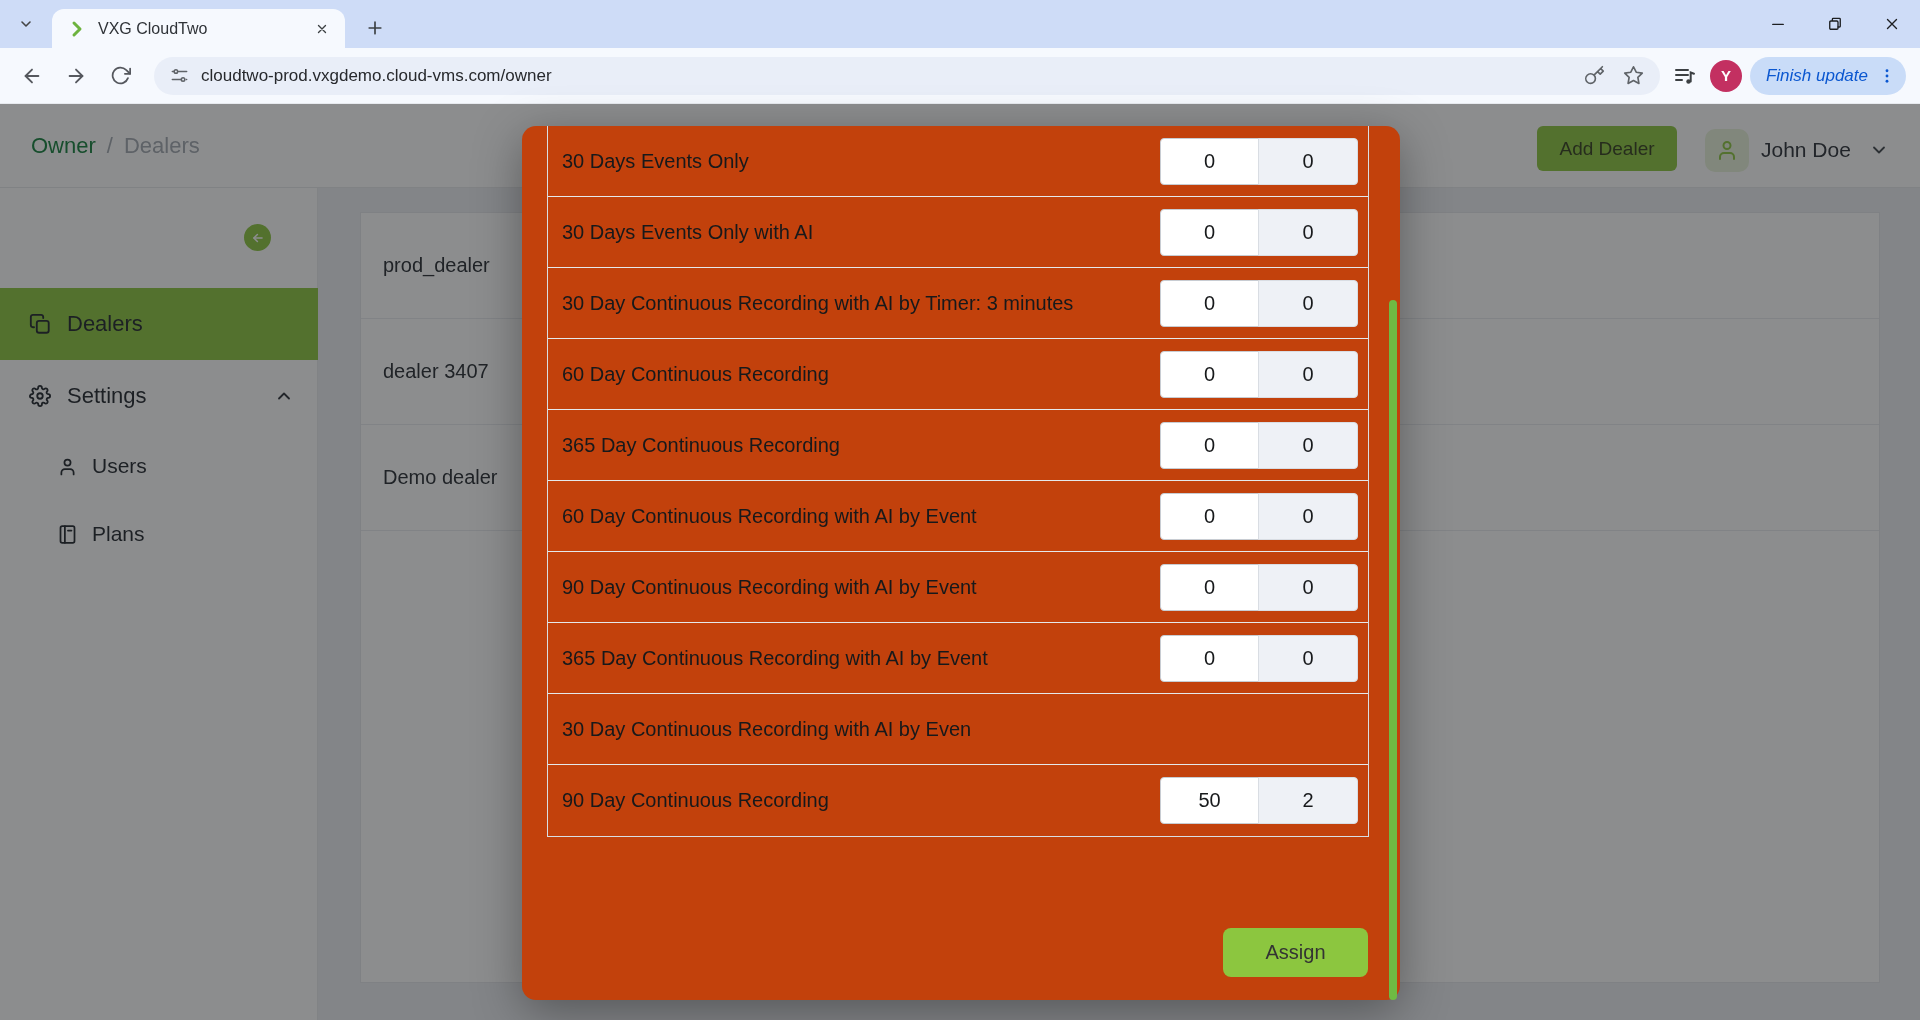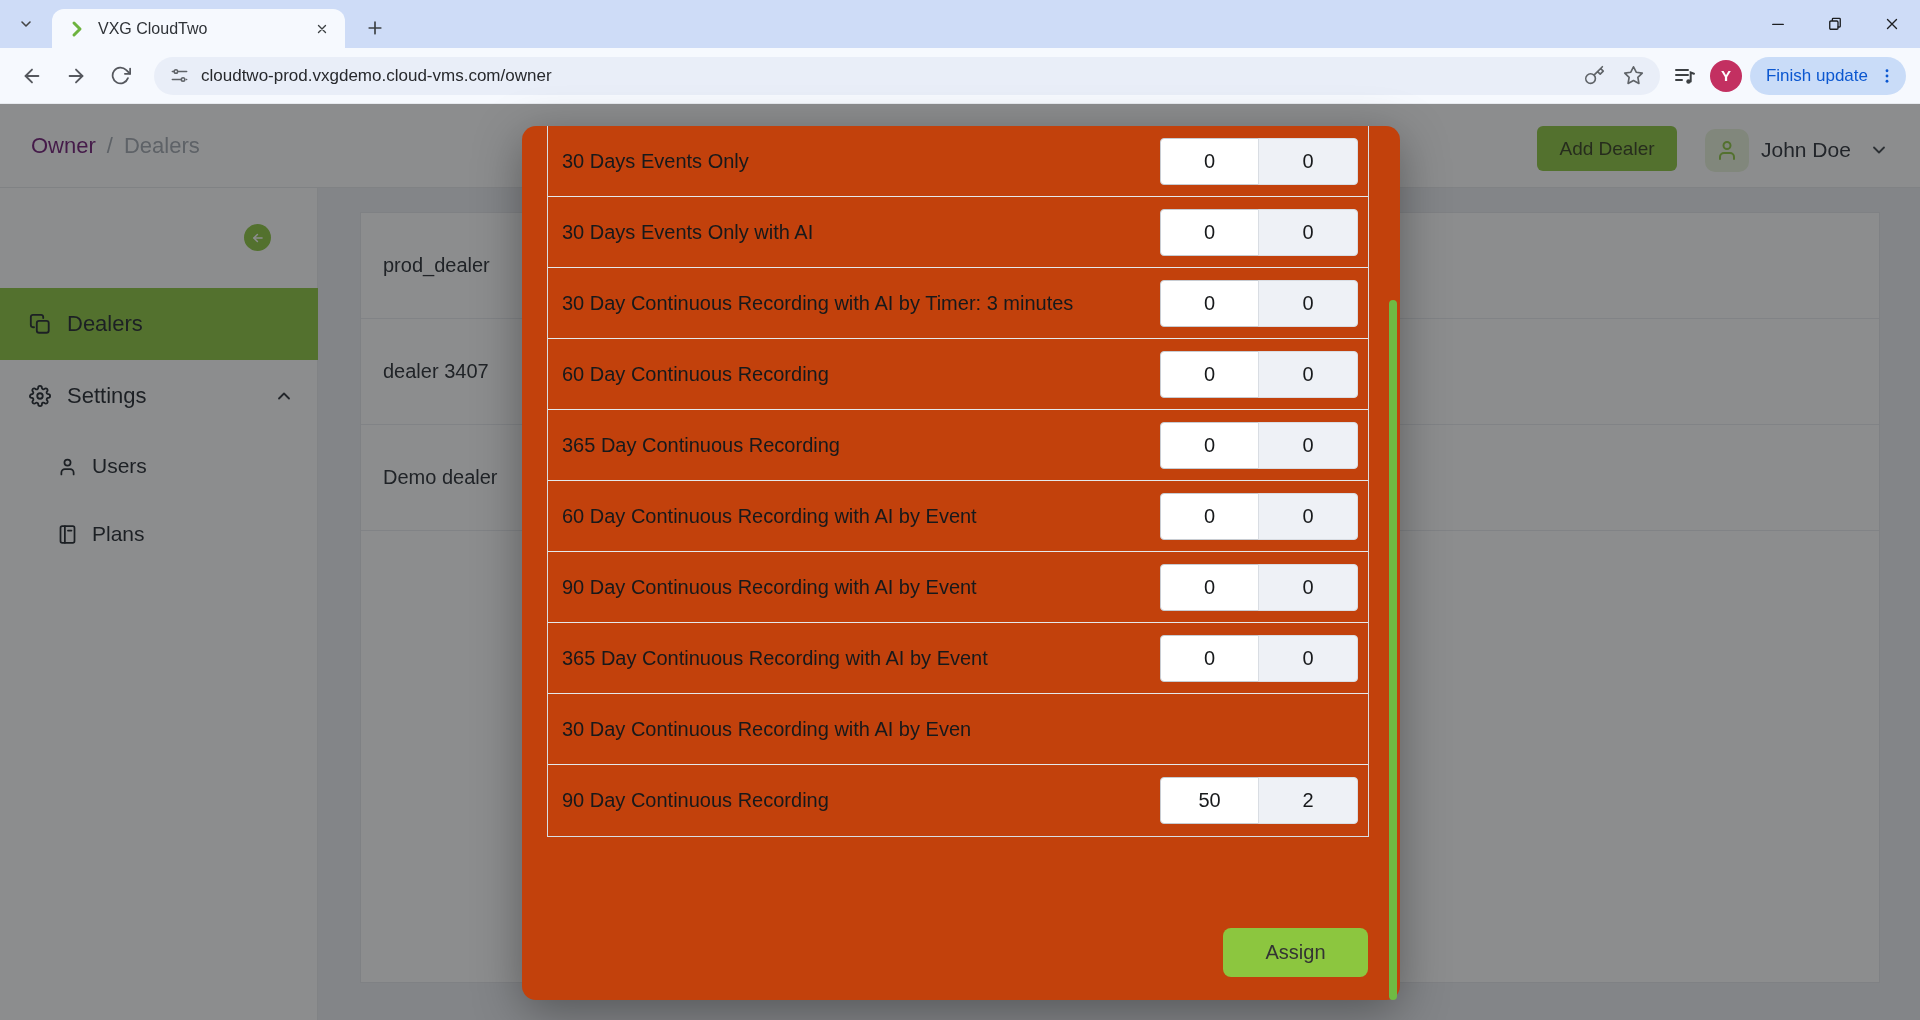--- a/index.html
+++ b/index.html
@@ -18,27 +18,27 @@
   .win-btn{width:57px;height:48px;display:flex;align-items:center;justify-content:center;color:#1d1f22;}
 
   .toolbar{position:absolute;left:0;top:48px;width:1920px;height:56px;background:#F6F9FE;display:flex;align-items:center;padding:0 14px;gap:8px;border-bottom:1px solid rgba(0,0,0,0.06);text-align:center;}
   .nav-btn{width:36px;height:36px;border-radius:50%;display:flex;align-items:center;justify-content:center;color:#55585E;flex:0 0 auto;}
   .omnibox{flex:1;height:38px;margin-left:8px;background:#E9EEF8;border-radius:19px;display:flex;align-items:center;padding:0 16px;gap:12px;min-width:0;}
   .url{font-size:17px;color:#27292D;white-space:nowrap;overflow:hidden;}
   .url .path{color:#27292D;}
   .omni-right{margin-left:auto;display:flex;align-items:center;gap:18px;color:#5f6368;}
   .tool-ic{width:34px;height:34px;display:flex;align-items:center;justify-content:center;color:#3c4043;flex:0 0 auto;}
   .profile-badge{width:32px;height:32px;border-radius:50%;background:#C33061;color:#fff;font-size:15px;font-weight:bold;display:flex;align-items:center;justify-content:center;flex:0 0 auto;}
-  .update-pill{height:38px;border-radius:19px;background:#C9DCF8;color:#0B57D0;display:flex;align-items:center;gap:10px;padding:0 10px 0 16px;font-size:17px;flex:0 0 auto;}
+  .update-pill{height:38px;border-radius:19px;background:#C9DCF8;color:#0B57D0;display:flex;align-items:center;gap:10px;padding:0 10px 0 16px;font-size:17px;flex:0 0 auto;font-style:italic;}
 
   
   .app{position:absolute;left:0;top:104px;width:1920px;height:916px;background:#EDEFF2;}
   .app-header{position:absolute;left:0;top:0;width:1920px;height:84px;background:#fff;border-bottom:1px solid #E6E8EB;}
   .breadcrumb{position:absolute;left:31px;top:0;height:84px;display:flex;align-items:center;gap:11px;font-size:22px;}
-  .bc-root{color:#701a75;}
+  .bc-root{color:#15803d;}
   .bc-sep,.bc-cur{color:#A2A8B0;}
   .add-dealer{position:absolute;left:1537px;top:22px;width:140px;height:45px;background:#8CC63F;border:none;border-radius:6px;font-size:19px;color:#333D1C;display:flex;align-items:center;justify-content:center;}
   .user-menu{position:absolute;left:1705px;top:21px;height:50px;display:flex;align-items:center;gap:12px;}
   .user-avatar{width:44px;height:43px;border-radius:10px;background:#E9F3DA;display:flex;align-items:center;justify-content:center;color:#8CC63F;}
   .user-name{font-size:21px;color:#2A2F36;}
   .user-chevron{color:#3F444B;margin-left:6px;}
 
   .sidebar{position:absolute;left:0;top:84px;width:318px;height:832px;background:#fff;border-right:1px solid #E9EAEC;}
   .logo-row{position:absolute;left:23px;top:28px;width:275px;display:flex;align-items:flex-start;}
   .logo{font-size:46px;font-weight:800;letter-spacing:-3px;line-height:1;color:#17191C;}

